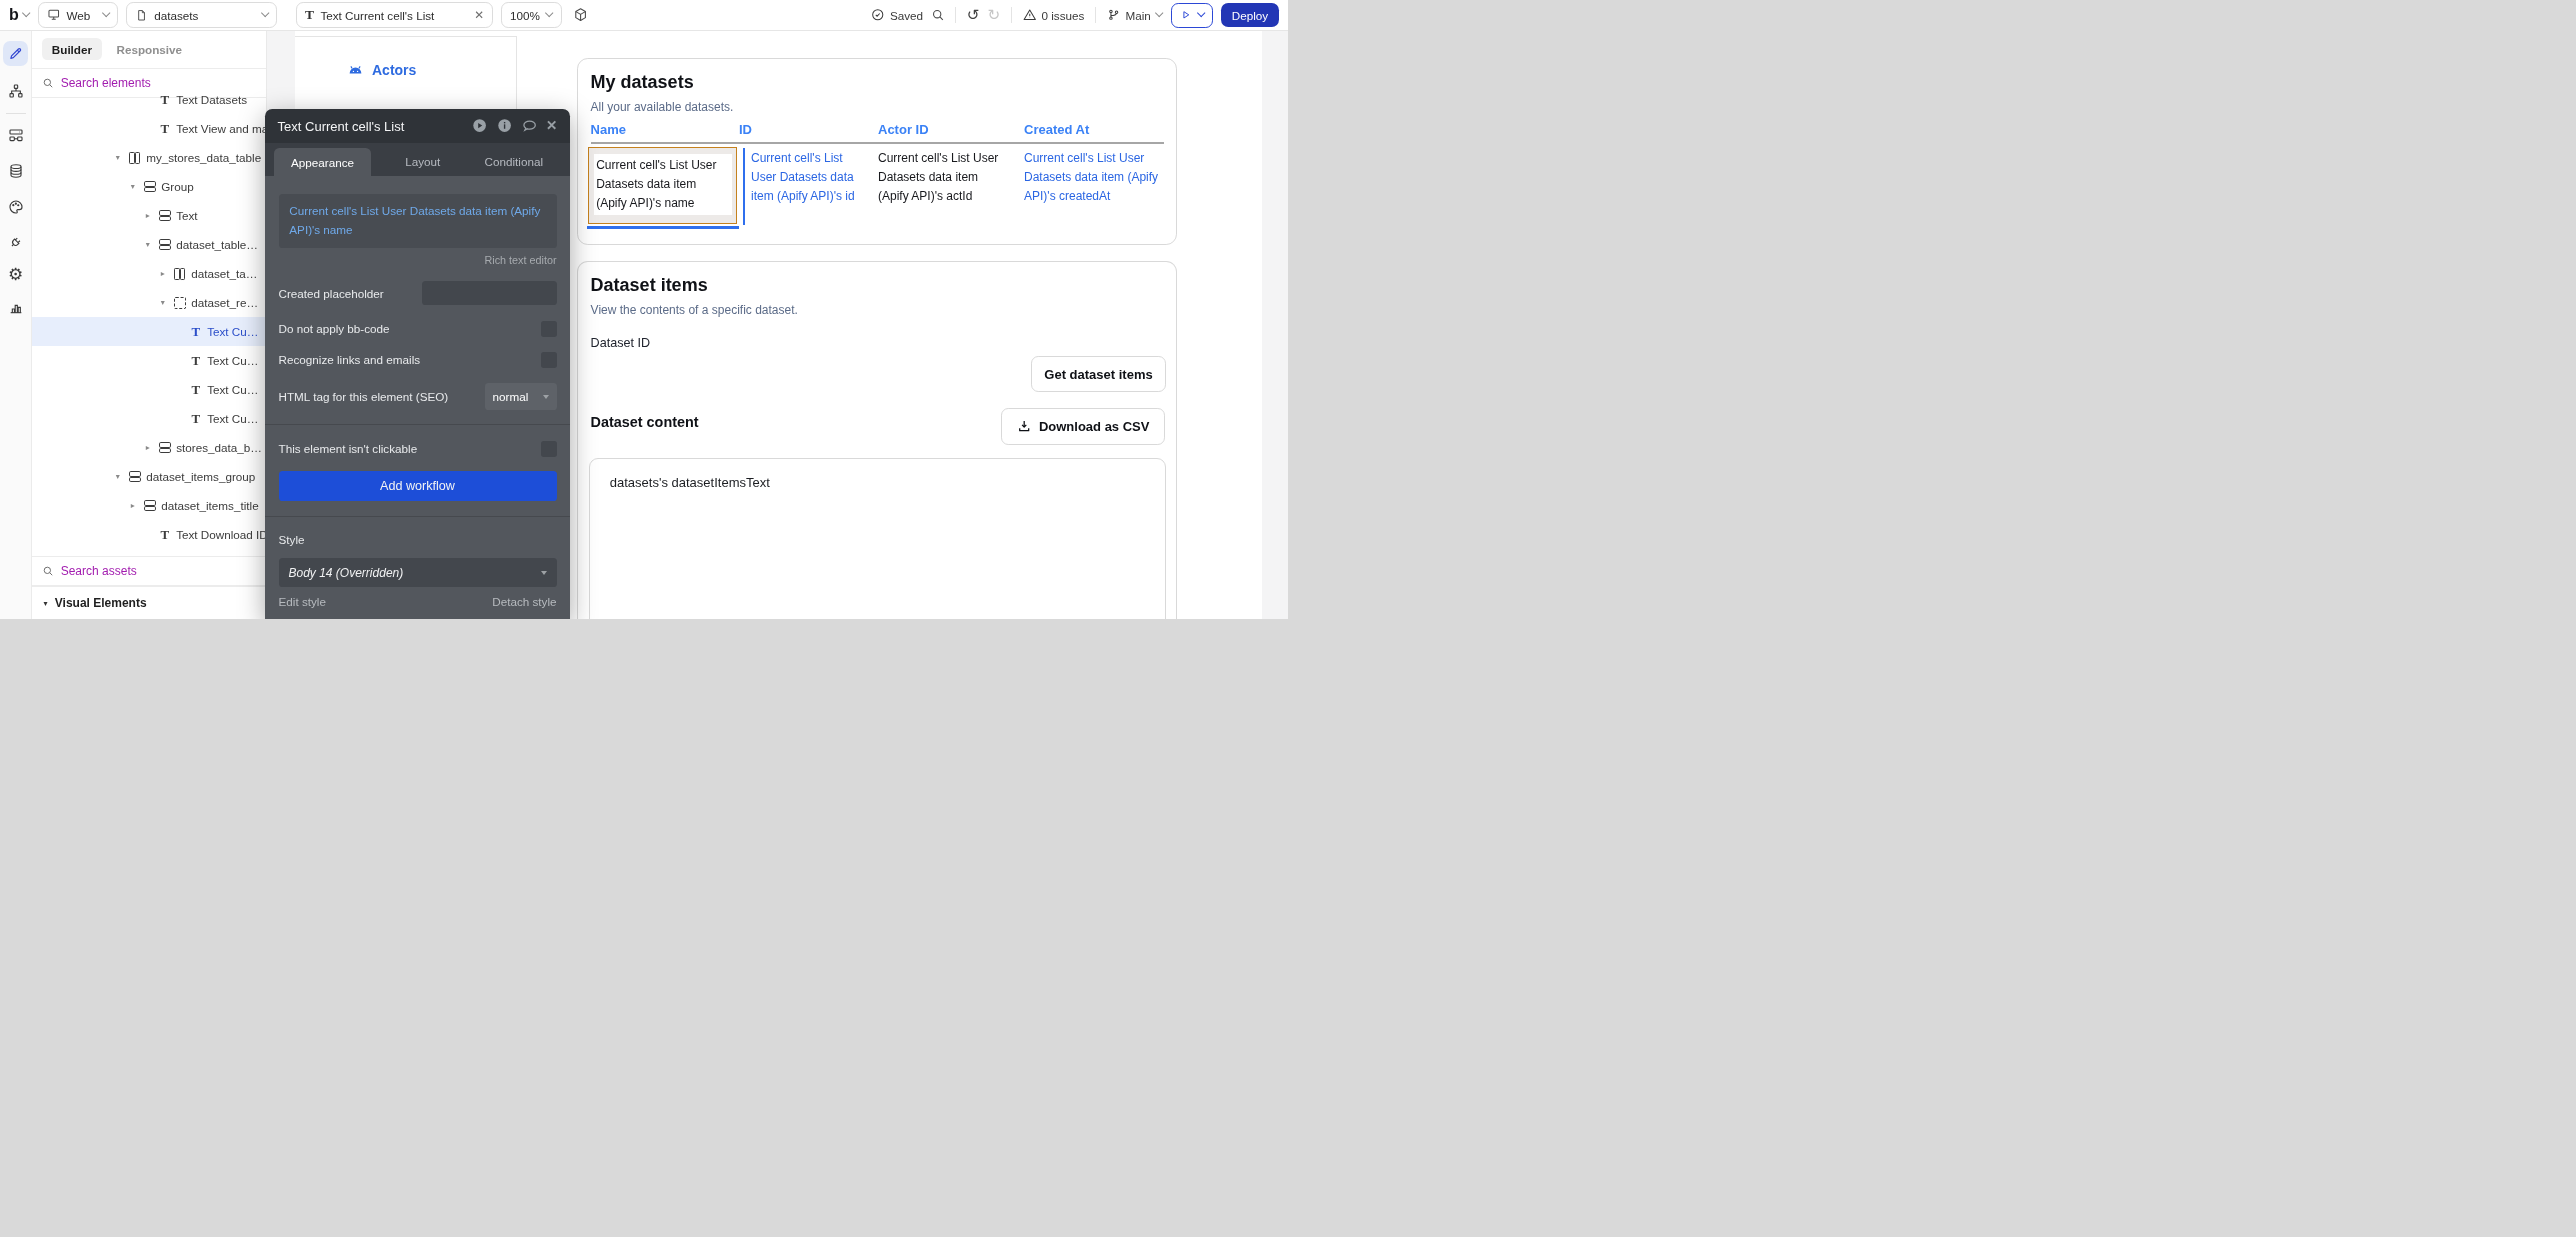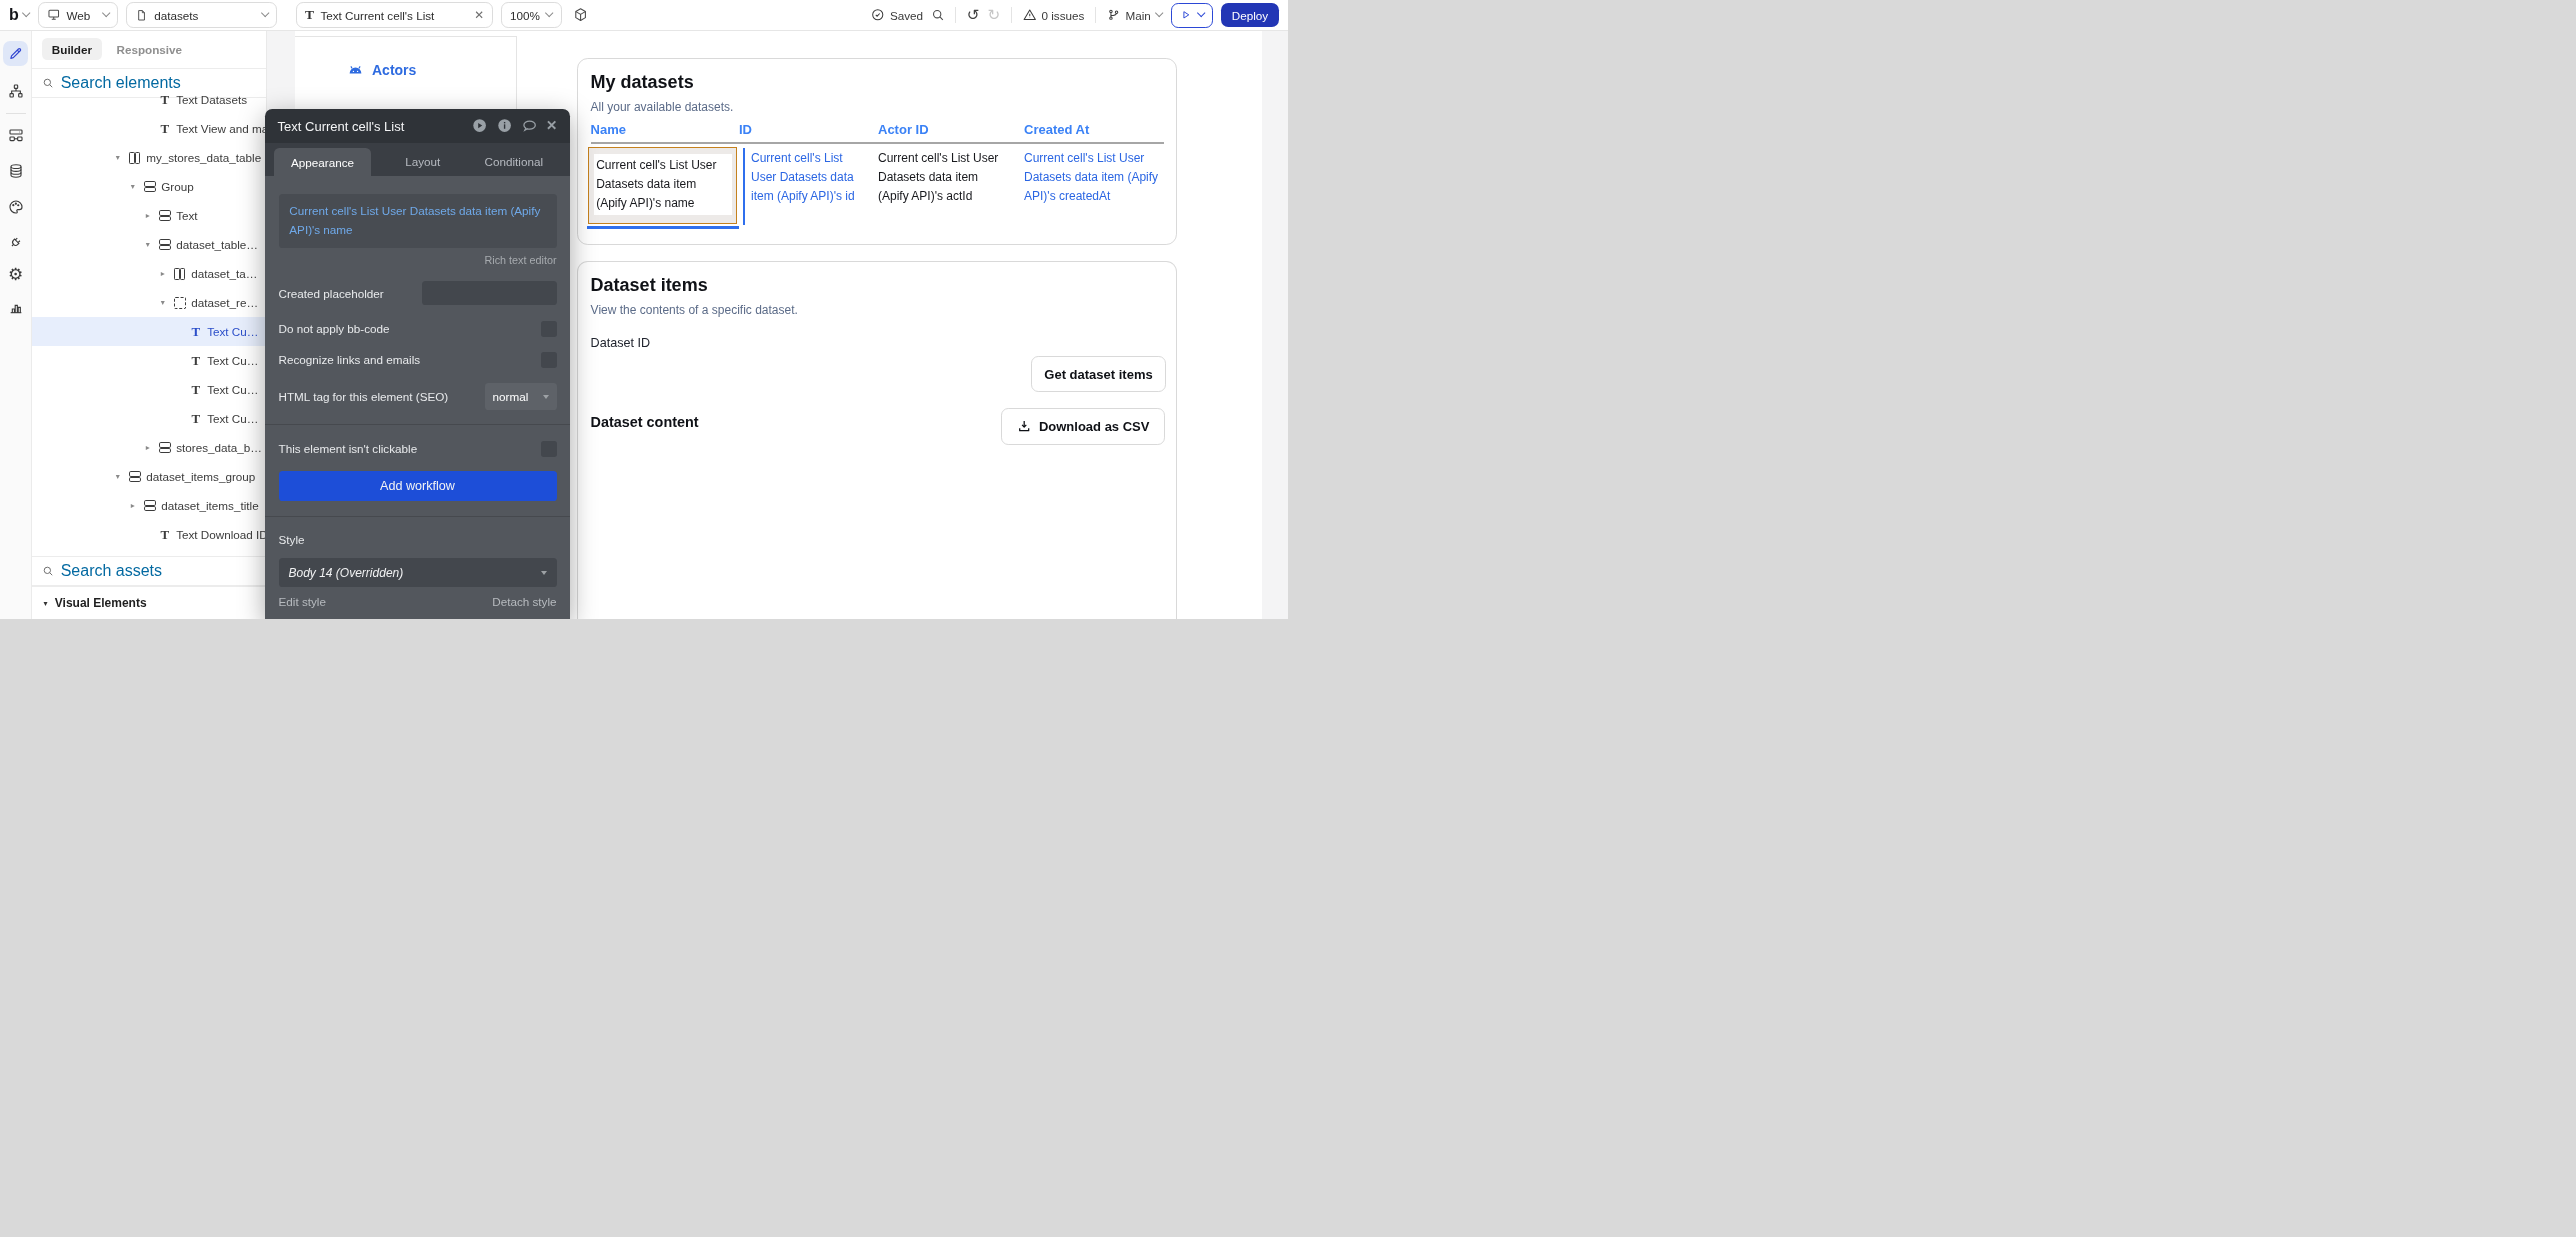--- a/index.html
+++ b/index.html
@@ -36,21 +36,21 @@
   .rail .ric{color:#3a3a3a;margin-top:17px}
   .rail .rdiv{width:20px;height:0.9px;background:#e1e1e1;margin-top:14.4px}
   .gearch{font-size:17px;line-height:1;color:#3a3a3a}
   
   .lpanel{position:absolute;left:31px;top:30px;bottom:0;width:235px;background:#fff;
         border-right:0.9px solid #e9e9e9;display:flex;flex-direction:column;z-index:20;}
   .lp-tabs{height:38px;border-bottom:0.9px solid #ececec;display:flex;align-items:center;padding:0 10.8px;gap:14.4px;flex:0 0 auto;}
   .chip{background:#f0f0f0;border-radius:5.4px;padding:4.5px 10px;font-size:11.7px;font-weight:700;color:#1d1d1d;}
   .ghost-tab{font-size:11.7px;font-weight:600;color:#8f8f8f;}
   .srow{height:28px;border-bottom:0.9px solid #ececec;display:flex;align-items:center;padding:0 10.8px;gap:7.2px;flex:0 0 auto;}
-  .srow .ph{font-size:16px;color:#0369a1;}
+  .srow .ph{font-size:12px;color:#a21caf;}
   .sicon{color:#6b6b6b}
   .tree{flex:1;overflow:hidden;}
   .trow{height:29px;display:flex;align-items:center;gap:4.5px;font-size:11.7px;color:#3c3c3c;white-space:nowrap;}
   .trow.sel{background:#e7eefc;color:#2b4ec9;}
   .caret{width:11.7px;flex:0 0 11.7px;font-size:8px;color:#8a8a8a;text-align:center}
   .caret.exp::before{content:"▾"}
   .caret.col::before{content:"▸"}
   .tic{width:13.5px;height:13.5px;position:relative;flex:0 0 13.5px;color:inherit}
   .tic-group::before{content:"";position:absolute;left:0.9px;right:0.9px;top:1.3px;height:3.6px;border:1.3px solid currentColor;border-radius:1.8px;}
   .tic-group::after{content:"";position:absolute;left:0.9px;right:0.9px;bottom:1.3px;height:3.6px;border:1.3px solid currentColor;border-radius:1.8px;}
@@ -453,20 +453,23 @@
         <div class="wbtn" style="left:423px;top:146px;width:164px;height:37px;">
           <span>
             <svg width="14.4" height="14.4" viewBox="0 0 24 24" fill="none" stroke="currentColor" stroke-width="2.1" stroke-linejoin="round">
                 <path d="M12 3.5V13"></path>
                 <path d="M8.5 9.8l3.5 3.5 3.5-3.5"></path>
                 <path d="M4.5 15.5v4h15v-4"></path>
               </svg>
           </span>
           <span>Download as CSV</span>
         </div>
+        <div class="contentbox" style="left:10.8px;top:196px;width:577px;height:190px;">
+          <div class="ctext">datasets's datasetItemsText</div>
+        </div>
       </div>
     </div>
   </div>
 
   <div class="inspector">
     <div class="ins-head">
       <span class="ins-title">Text Current cell's List</span>
       <span class="hic">
         <svg width="15.2" height="15.2" viewBox="0 0 24 24">
             <circle cx="12" cy="12" r="10" fill="#99a0a6"></circle>

